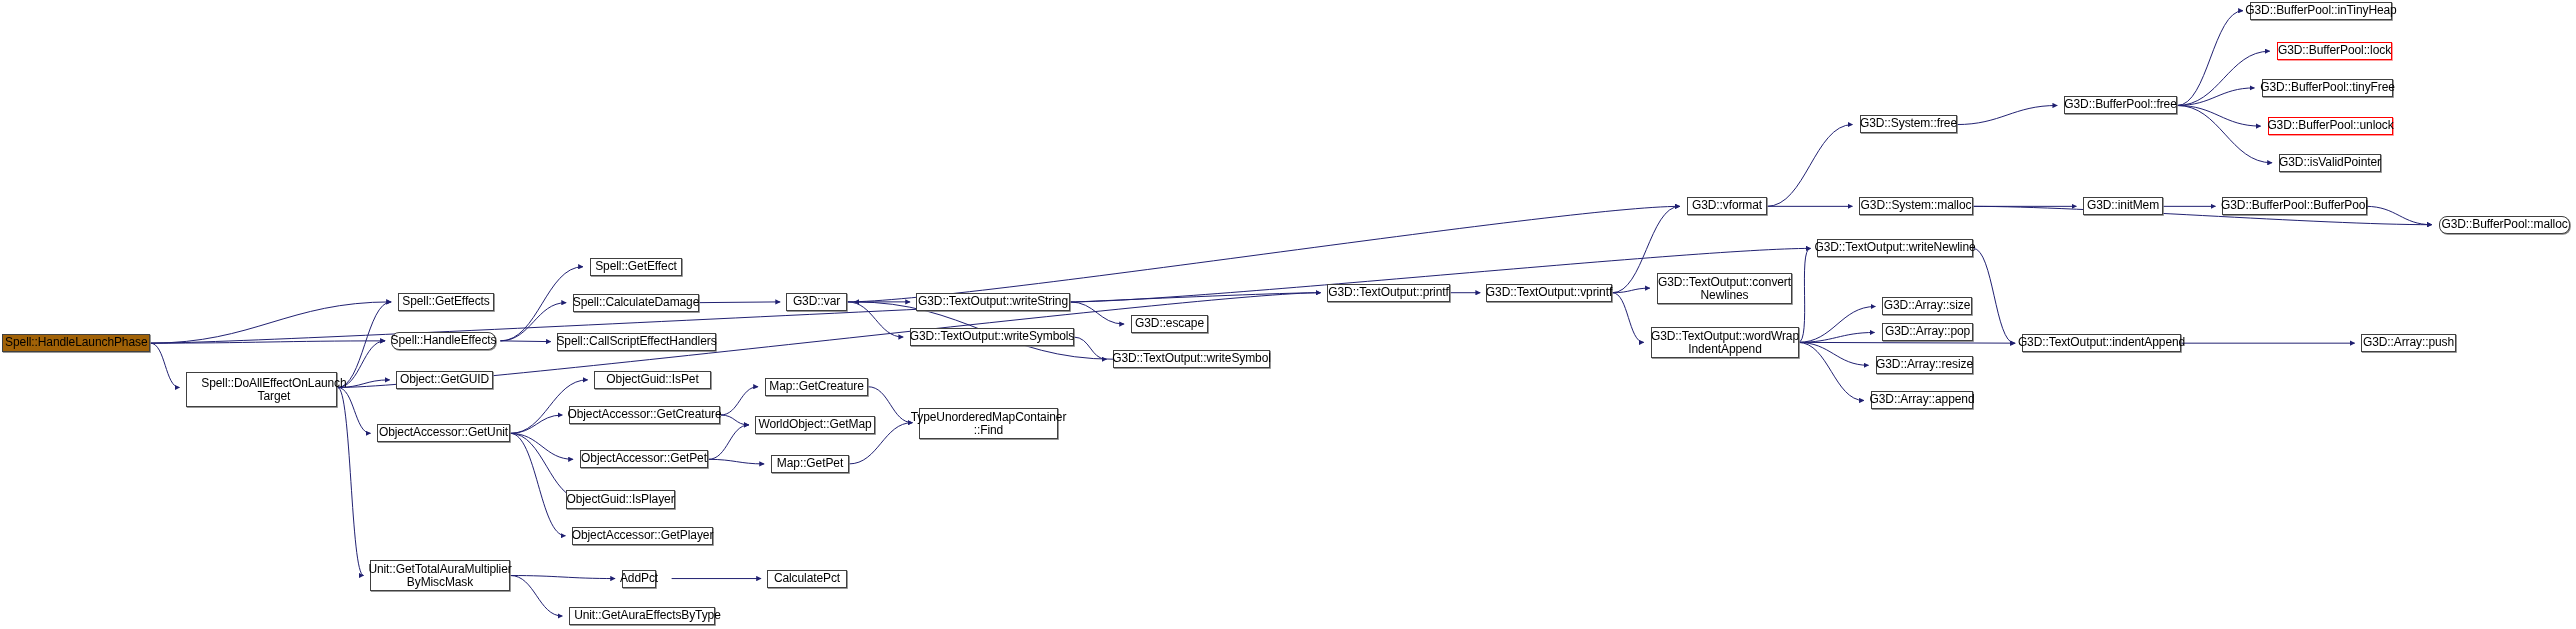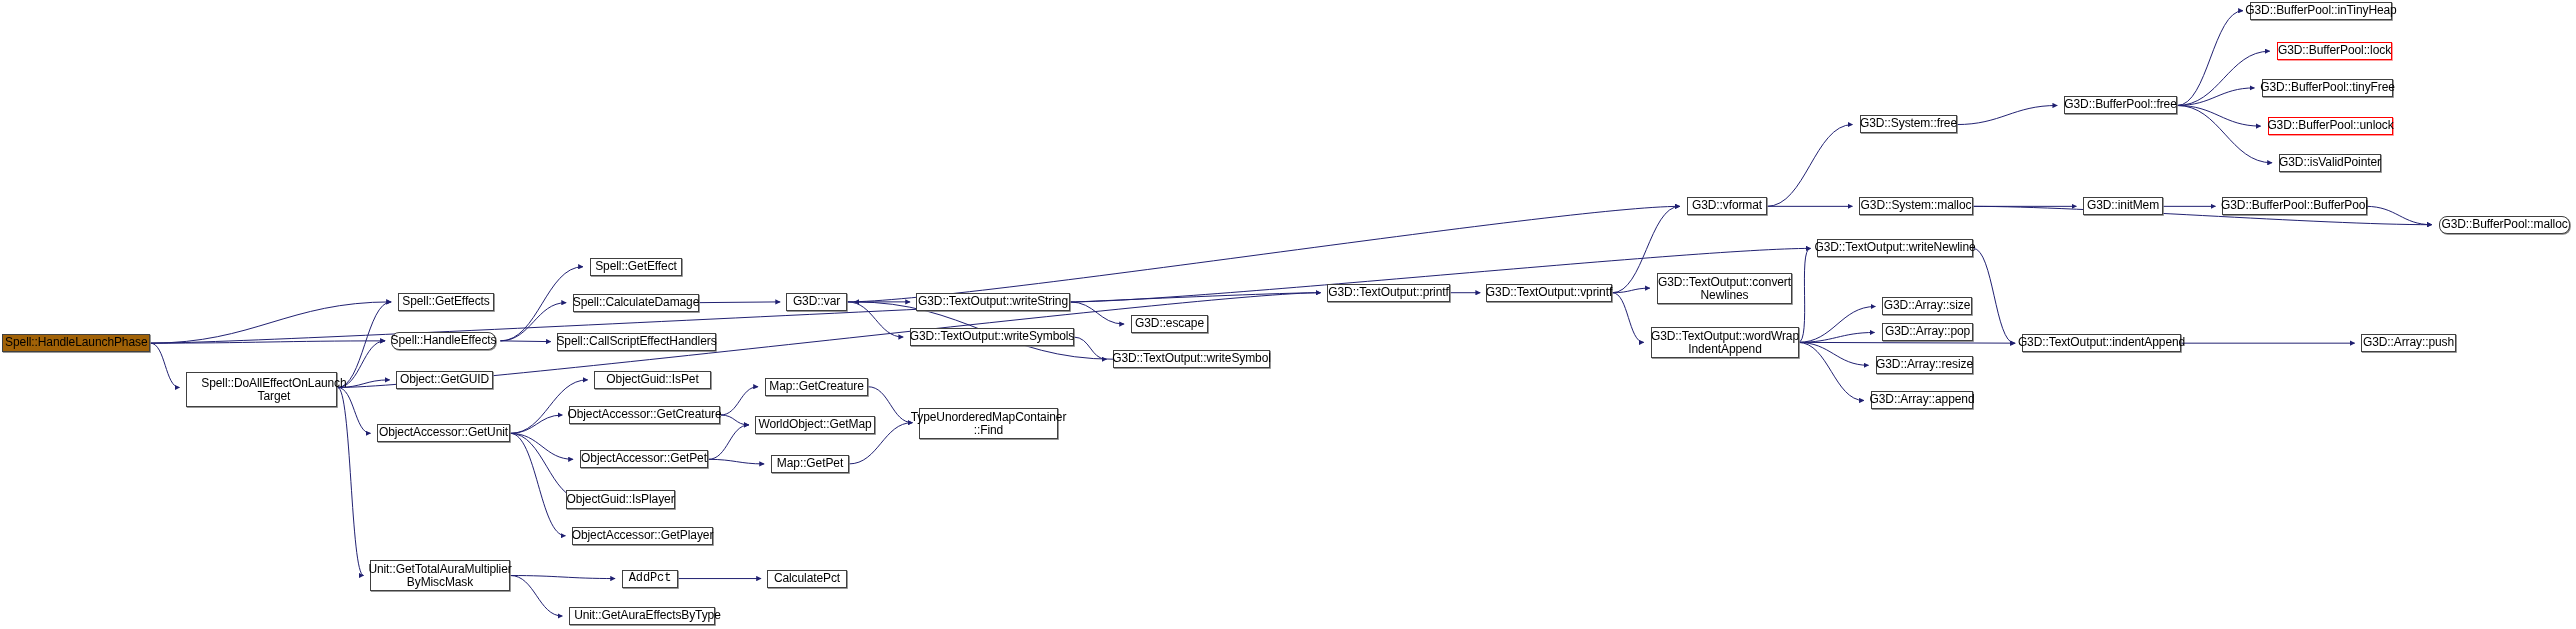--- a/index.html
+++ b/index.html
@@ -126,21 +126,21 @@
       <div class="node twoline" style="left: 370px; top: 560px; width: 140px; height: 31px;">Unit::GetTotalAuraMultiplier
 ByMiscMask</div>
       <div class="node" style="left: 590px; top: 258px; width: 92px; height: 18.4px;">Spell::GetEffect</div>
       <div class="node" style="left: 573px; top: 294px; width: 126px; height: 18.4px;">Spell::CalculateDamage</div>
       <div class="node" style="left: 557px; top: 333px; width: 159px; height: 18.4px;">Spell::CallScriptEffectHandlers</div>
       <div class="node" style="left: 594px; top: 371px; width: 117px; height: 18.4px;">ObjectGuid::IsPet</div>
       <div class="node" style="left: 569px; top: 406px; width: 151px; height: 18.4px;">ObjectAccessor::GetCreature</div>
       <div class="node" style="left: 580px; top: 450px; width: 128px; height: 18.4px;">ObjectAccessor::GetPet</div>
       <div class="node" style="left: 566px; top: 490px; width: 109px; height: 19px;">ObjectGuid::IsPlayer</div>
       <div class="node" style="left: 572px; top: 527px; width: 141px; height: 18.4px;">ObjectAccessor::GetPlayer</div>
-      <div class="node" style="left: 622px; top: 570px; width: 56px; height: 18.4px; font-family: Liberation Mono, monospace;">AddPct</div>
+      <div class="node" style="left: 622px; top: 570px; width: 34px; height: 18.4px;">AddPct</div>
       <div class="node" style="left: 569px; top: 607px; width: 146px; height: 18.4px; padding-left: 14px;">Unit::GetAuraEffectsByType</div>
       <div class="node" style="left: 765px; top: 378px; width: 103px; height: 18.4px;">Map::GetCreature</div>
       <div class="node" style="left: 755px; top: 416px; width: 120px; height: 18.4px;">WorldObject::GetMap</div>
       <div class="node" style="left: 771px; top: 455px; width: 78px; height: 18.4px;">Map::GetPet</div>
       <div class="node twoline" style="left: 919px; top: 408px; width: 139px; height: 31px;">TypeUnorderedMapContainer
 ::Find</div>
       <div class="node" style="left: 767px; top: 570px; width: 80px; height: 18.4px;">CalculatePct</div>
       <div class="node" style="left: 786px; top: 293px; width: 61px; height: 18.4px;">G3D::var</div>
       <div class="node" style="left: 916px; top: 293px; width: 154px; height: 18.4px;">G3D::TextOutput::writeString</div>
       <div class="node" style="left: 910px; top: 328px; width: 164px; height: 18.4px;">G3D::TextOutput::writeSymbols</div>

